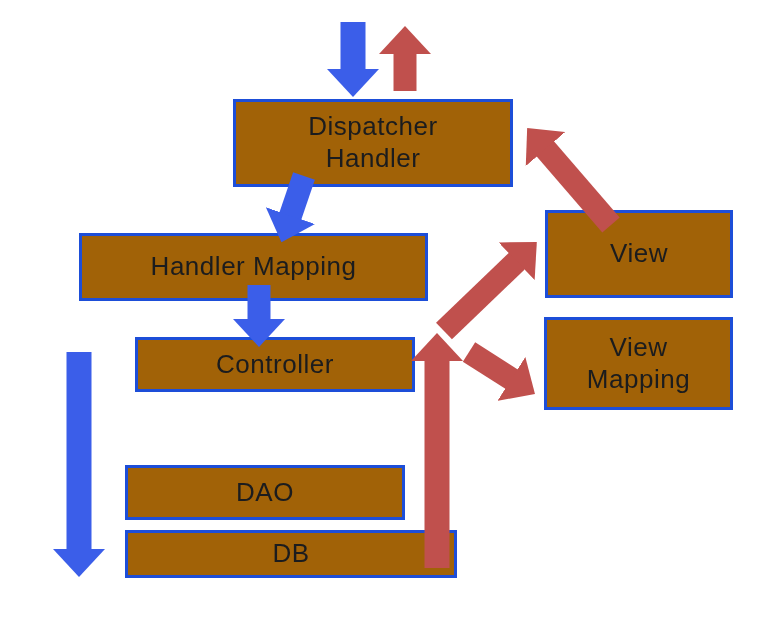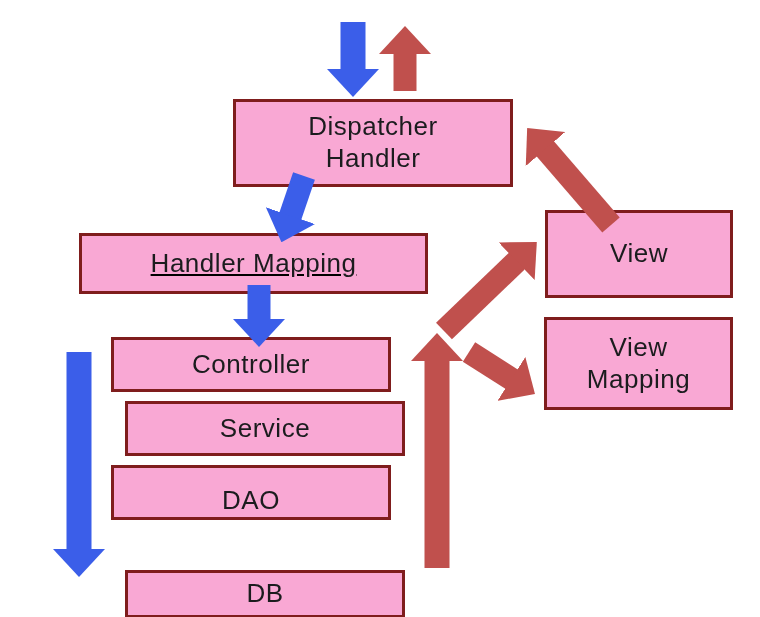--- a/index.html
+++ b/index.html
@@ -6,42 +6,42 @@
   .stage{
     position:relative;
     width:760px;height:617px;
     background:#ffffff;
     font-family:"Liberation Sans","DejaVu Sans",sans-serif;
     overflow:hidden;
   }
   .node{
     position:absolute;
     box-sizing:border-box;
-    background:#f9a8d4;
-    border:3px solid #7f1d1d;
+    background:#a16207;
+    border:3px solid #1d4ed8;
     display:flex;
     flex-direction:column;
     align-items:center;
     justify-content:center;
     z-index:1;
   }
   .node .lbl{
     color:#1b1c1e;
     font-size:26px;
     line-height:1.22;
     letter-spacing:0.02em;
     white-space:nowrap;
     text-align:center;
   }
   #nb-dispatcher{left:233px;top:99px;width:280px;height:88px;}
-  #nb-handler{left:79px;top:233px;width:349px;height:61px;text-decoration:underline;}
-  #nb-controller{left:111px;top:337px;width:280px;height:55px;}
+  #nb-handler{left:79px;top:233px;width:349px;height:68px;}
+  #nb-controller{left:135px;top:337px;width:280px;height:55px;}
   #nb-service{left:125px;top:401px;width:280px;height:55px;}
-  #nb-dao{left:111px;top:465px;width:280px;height:55px;justify-content:flex-end;}
-  #nb-db{left:125px;top:530px;width:280px;height:48px;margin-top:40px;}
+  #nb-dao{left:125px;top:465px;width:280px;height:55px;}
+  #nb-db{left:125px;top:530px;width:332px;height:48px;}
   #nb-view{left:545px;top:210px;width:188px;height:88px;}
   #nb-resolver{left:544px;top:317px;width:189px;height:93px;}
   .arrow-layer{
     position:absolute;left:0;top:0;width:760px;height:617px;
     z-index:5;pointer-events:none;
   }
 </style>
 </head>
 <body>
 
@@ -53,23 +53,20 @@
   </div>
 
   <div class="node" id="nb-handler">
     <span class="lbl">Handler Mapping</span>
   </div>
 
   <div class="node" id="nb-controller">
     <span class="lbl">Controller</span>
   </div>
 
-  <div class="node" id="nb-service">
-    <span class="lbl">Service</span>
-  </div>
 
   <div class="node" id="nb-dao">
     <span class="lbl">DAO</span>
   </div>
 
   <div class="node" id="nb-db">
     <span class="lbl">DB</span>
   </div>
 
   <div class="node" id="nb-view">

